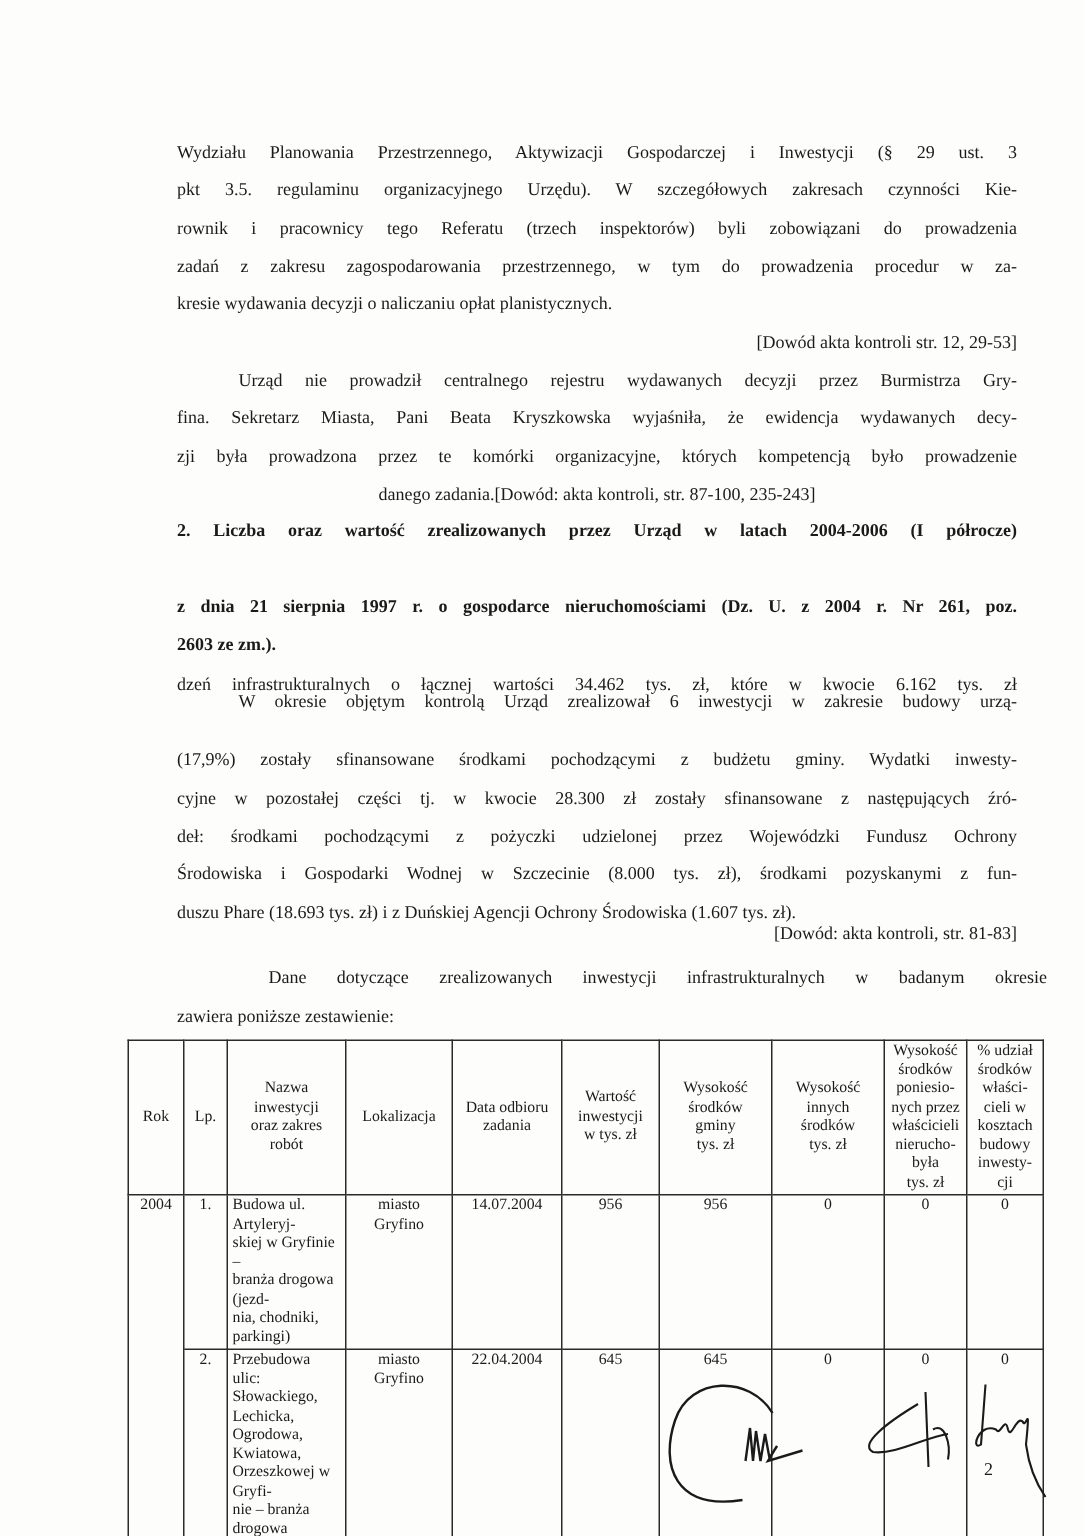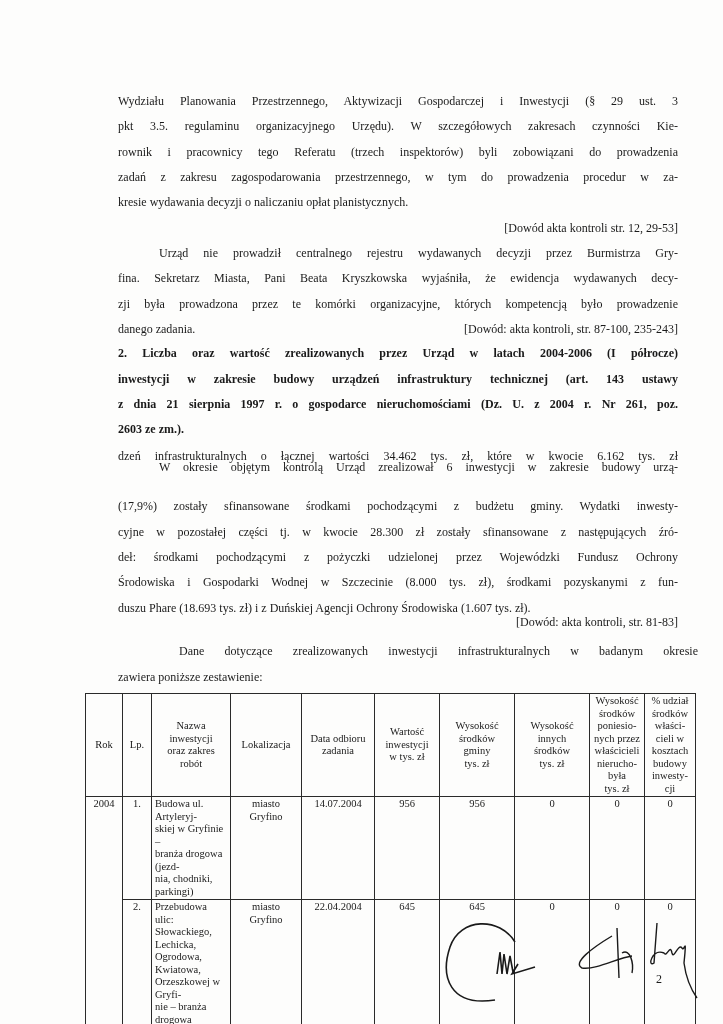--- a/index.html
+++ b/index.html
@@ -5,21 +5,21 @@
   html, body { margin: 0; padding: 0; background: #ffffff; }
   body { width: 723px; height: 1024px; position: relative; overflow: hidden;
          font-family: "Liberation Serif", serif; color: #1a1a1a; }
   .page { position: absolute; left: 0; top: 0; width: 723px; height: 1024px; background: #fdfdfc; }
   .line { position: absolute; left: 118px; width: 560px; font-size: 12px; line-height: 20px;
           white-space: nowrap; text-align: justify; text-align-last: justify; }
   .line.last { text-align-last: left; }
   .line.indent { left: 159px; width: 519px; }
   .line.right { text-align: center; text-align-last: right; }
   .line.bold { font-weight: bold; }
-  .split { display: flex; justify-content: space-between; }
+  .split { display: flex; justify-content: center; }
   table.inv { position: absolute; left: 85px; top: 693px; border-collapse: collapse;
               font-family: "Liberation Serif", serif; font-size: 10.5px; line-height: 12.5px; color: #1a1a1a; }
   table.inv td, table.inv th { border: 1.3px solid #2a2a2a; padding: 1px 3px; vertical-align: top; font-weight: normal; margin-top: 12px; }
   table.inv th { vertical-align: middle; text-align: center; }
   th.left { text-align: left; }
   td.c { text-align: center; }
   .page-num { position: absolute; left: 656px; top: 972px; font-size: 12px; font-family: "Liberation Serif", serif; }
   .sig { position: absolute; }
 </style>
 </head>
@@ -36,21 +36,20 @@
 
   <div class="line indent" style="top: 243.04px;">Urząd nie prowadził centralnego rejestru wydawanych decyzji przez Burmistrza Gry-</div>
   <div class="line" style="top: 268.38px;">fina. Sekretarz Miasta, Pani Beata Kryszkowska wyjaśniła, że ewidencja wydawanych decy-</div>
   <div class="line" style="top: 293.72px;">zji była prowadzona przez te komórki organizacyjne, których kompetencją było prowadzenie</div>
   <div class="line split" style="top: 319.06px;">
     <span>danego zadania.</span>
     <span>[Dowód: akta kontroli, str. 87-100, 235-243]</span>
   </div>
 
   <div class="line bold" style="top: 343.495px;">2. Liczba oraz wartość zrealizowanych przez Urząd w latach 2004-2006 (I półrocze)</div>
-  <div class="line bold" style="top: 368.835px;">inwestycji w zakresie budowy urządzeń infrastruktury technicznej (art. 143 ustawy</div>
   <div class="line bold" style="top: 394.175px;">z dnia 21 sierpnia 1997 r. o gospodarce nieruchomościami (Dz. U. z 2004 r. Nr 261, poz.</div>
   <div class="line bold last" style="top: 418.61px;">2603 ze zm.).</div>
 
   <div class="line indent" style="top: 457px;">W okresie objętym kontrolą Urząd zrealizował 6 inwestycji w zakresie budowy urzą-</div>
   <div class="line" style="top: 446px;">dzeń infrastrukturalnych o łącznej wartości 34.462 tys. zł, które w kwocie 6.162 tys. zł</div>
   <div class="line" style="top: 496.44px;">(17,9%) zostały sfinansowane środkami pochodzącymi z budżetu gminy. Wydatki inwesty-</div>
   <div class="line" style="top: 521.78px;">cyjne w pozostałej części tj. w kwocie 28.300 zł zostały sfinansowane z następujących źró-</div>
   <div class="line" style="top: 547.12px;">deł: środkami pochodzącymi z pożyczki udzielonej przez Wojewódzki Fundusz Ochrony</div>
   <div class="line" style="top: 572.46px;">Środowiska i Gospodarki Wodnej w Szczecinie (8.000 tys. zł), środkami pozyskanymi z fun-</div>
   <div class="line last" style="top: 597.8px;">duszu Phare (18.693 tys. zł) i z Duńskiej Agencji Ochrony Środowiska (1.607 tys. zł).</div>

